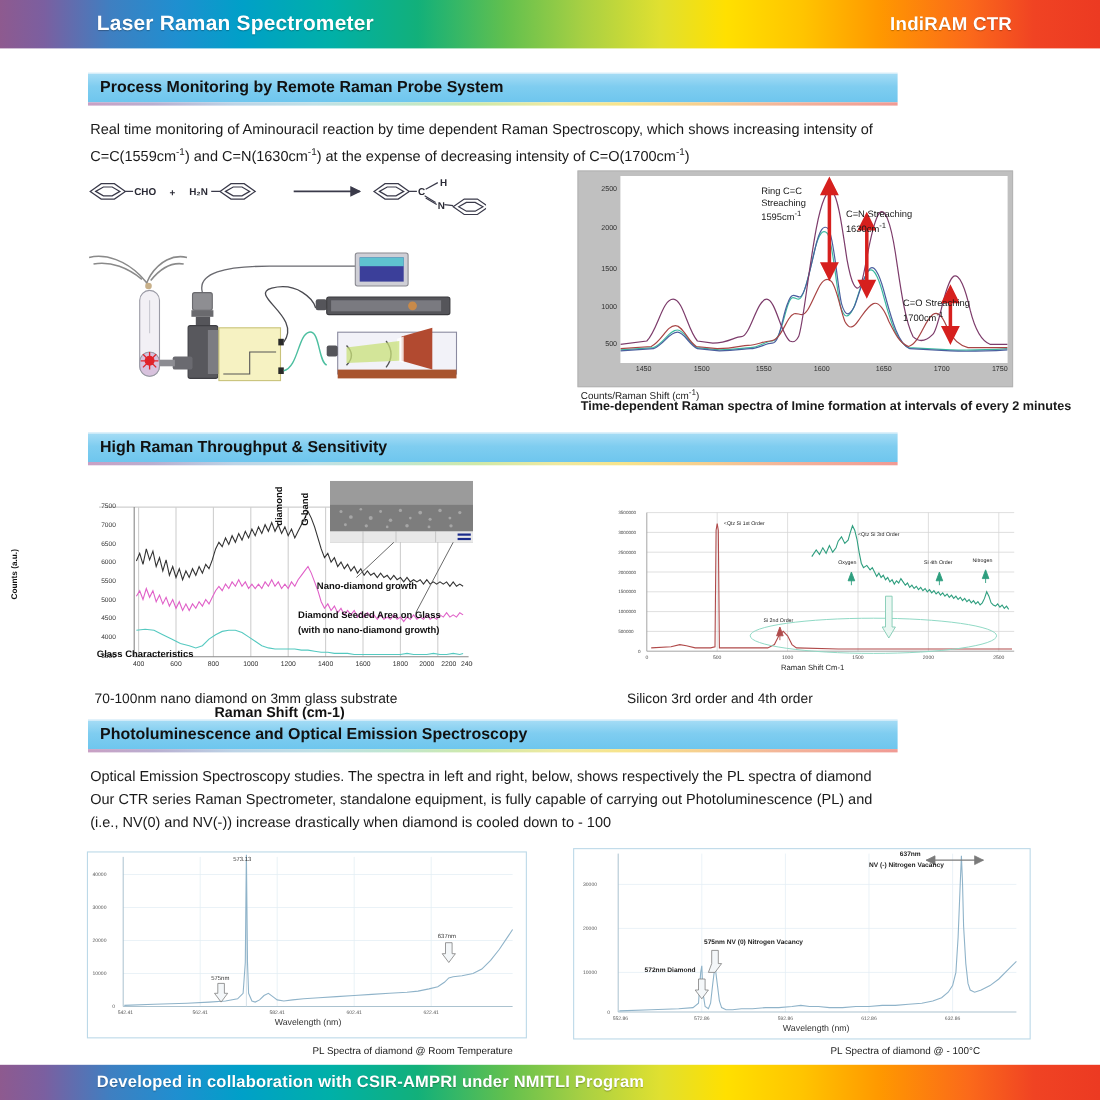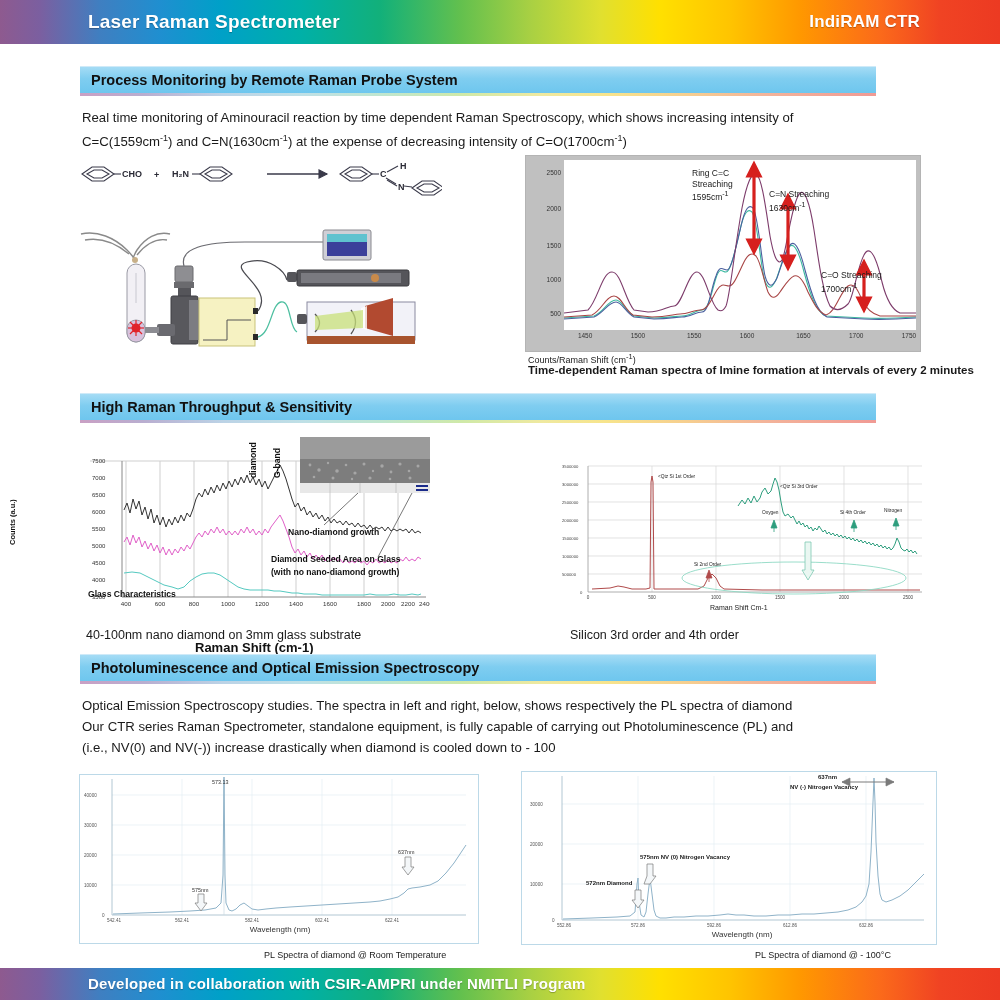--- a/index.html
+++ b/index.html
@@ -21,21 +21,21 @@
   #bottom-banner{top:968px;height:32px;}
   .banner-title{
     position:absolute;color:#ffffff;font-weight:bold;
     letter-spacing:.2px;text-shadow:0 1px 1px rgba(0,0,0,.28);
   }
   #app-title{left:88px;top:11px;font-size:19px;}
   #product-name{right:80px;top:12px;font-size:17px;}
   #footer-text{left:88px;top:975px;font-size:15px;}
 
   
-  .section-header{position:absolute;left:80px;width:796px;}
+  .section-header{position:absolute;left:80px;width:736px;}
   .section-header .bar{
     height:26px;
     background:linear-gradient(to bottom,#a5dcf5 0%,#7fcdf0 45%,#6ec6ee 100%);
     border-top:1px solid #cfeaf8;
     display:flex;align-items:center;
   }
   .section-header .bar span{
     padding-left:11px;font-size:14.5px;font-weight:bold;color:#111111;
   }
   .section-header .rule{
@@ -425,21 +425,21 @@
   <div class="xtick" style="left:346px;top:137px">2500</div>
   <div class="si-annot" style="left:96px;top:16px">&lt;Qtz  Si 1st Order</div>
   <div class="si-annot" style="left:132px;top:104px">Si 2nd Order</div>
   <div class="si-annot" style="left:218px;top:26px">&lt;Qtz Si 3rd Order</div>
   <div class="si-annot" style="left:200px;top:52px">Oxygen</div>
   <div class="si-annot" style="left:278px;top:52px">Si 4th Order</div>
   <div class="si-annot" style="left:322px;top:50px">Nitrogen</div>
   <div class="si-annot" style="left:148px;top:146px;font-size:7px">Raman Shift Cm-1</div>
 </div>
 
-<div class="caption" style="left:86px;top:628px">40-100nm nano diamond on 3mm glass substrate</div>
+<div class="caption" style="left:86px;top:628px">70-100nm nano diamond on 3mm glass substrate</div>
 <div class="caption" style="left:570px;top:628px">Silicon 3rd order and 4th order</div>
 
 <div class="section-header" style="top:654px">
   <div class="bar">
     <span>Photoluminescence and Optical Emission Spectroscopy</span>
   </div>
   <div class="rule"></div>
 </div>
 
 <div class="para" style="top:695px;width:860px">
@@ -477,21 +477,21 @@
   <div class="xtick" style="left:34px;top:143px">542.41</div>
   <div class="xtick" style="left:102px;top:143px">562.41</div>
   <div class="xtick" style="left:172px;top:143px">582.41</div>
   <div class="xtick" style="left:242px;top:143px">602.41</div>
   <div class="xtick" style="left:312px;top:143px">622.41</div>
   <div class="pl-annot" style="left:132px;top:4px">573.13</div>
   <div class="pl-annot" style="left:112px;top:112px">575nm</div>
   <div class="pl-annot" style="left:318px;top:74px">637nm</div>
   <div class="axis-title" style="left:200px;top:150px">Wavelength (nm)</div>
 </div>
-<div class="caption" style="left:264px;top:950px;font-size:9px">PL Spectra of diamond @ Room Temperature</div>
+<div class="caption" style="left:284px;top:950px;font-size:9px">PL Spectra of diamond @ Room Temperature</div>
 
 <div id="pl-right" class="pl chart">
   <svg width="412" height="170" viewBox="0 0 412 170">
     <g stroke="#e4eef4" stroke-width=".7">
       <line x1="40" y1="32" x2="402" y2="32"></line>
         <line x1="40" y1="72" x2="402" y2="72"></line>
       <line x1="40" y1="112" x2="402" y2="112"></line>
       <line x1="116" y1="4" x2="116" y2="148"></line>
         <line x1="192" y1="4" x2="192" y2="148"></line>
       <line x1="268" y1="4" x2="268" y2="148"></line>

